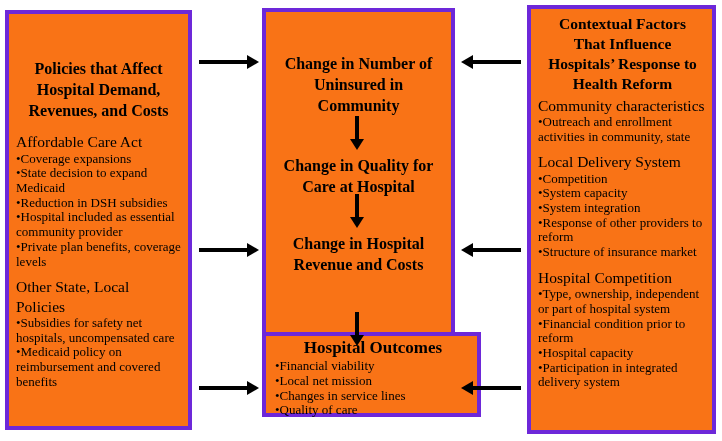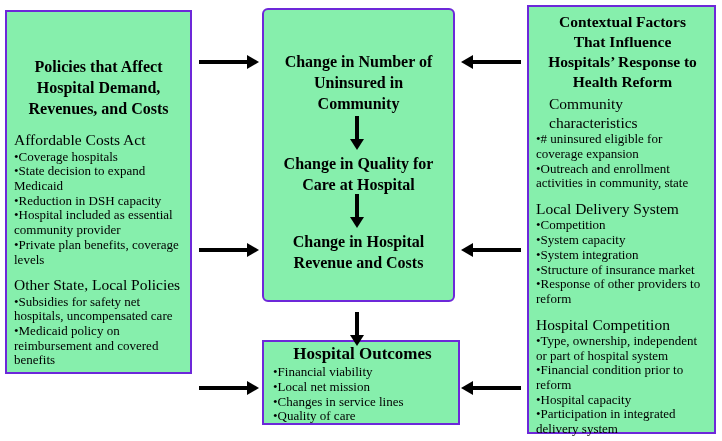--- a/index.html
+++ b/index.html
@@ -10,53 +10,53 @@
   }
   .canvas {
     position:relative;
     width:722px;
     height:441px;
     background:#ffffff;
     overflow:hidden;
   }
   .box {
     position:absolute;
-    border:2px solid #6d28d9;
-    background:#86efac;
+    border:4px solid #6d28d9;
+    background:#f97316;
   }
   .pre { white-space:pre-line; }
 
   
-  #left-box  { left:5px;  top:10px;  width:187px; height:364px; padding:44px 7px 0 7px; }
+  #left-box  { left:5px;  top:10px;  width:187px; height:420px; padding:44px 7px 0 7px; }
   .box-title { font-weight:bold; text-align:center; }
   #left-box .box-title { font-size:16px; line-height:1.32; }
   .section-heading { font-size:15.5px; line-height:1.25; margin-top:8px; }
   #left-box .section-heading.first { margin-top:11px; }
   .bullet { font-size:13px; line-height:1.13; }
 
   
-  #flow-box { left:262px; top:8px; width:193px; height:294px;border-radius:6px; }
+  #flow-box { left:262px; top:8px; width:193px; height:335px; }
   .flow-step {
     position:absolute; left:4px; right:4px;
     text-align:center; font-weight:bold;
     font-size:16px; line-height:1.3;
     white-space:pre-line;
   }
   #flow-step-0 { top:42px; }
   #flow-step-1 { top:144px; }
   #flow-step-2 { top:222px; }
 
   
-  #outcomes-box { left:262px; top:340px; width:198px; height:85px; padding:2px 6px 16px 9px; }
+  #outcomes-box { left:262px; top:332px; width:219px; height:85px; padding:2px 6px 16px 9px; }
   #outcomes-box .box-title { font-size:17px; line-height:1.2; margin-bottom:1px; }
 
   
   #right-box { left:527px; top:5px; width:189px; height:429px; padding:5px 5px 0 7px; }
   #right-box .box-title { font-size:15.5px; line-height:1.3; }
-  #right-box .section-heading.first { margin-top:1px;margin-left:13px; }
+  #right-box .section-heading.first { margin-top:1px; }
 
   
   .h-arrow { position:absolute; width:60px; height:14px; }
   .h-arrow .shaft { position:absolute; top:5px; height:4px; background:#000; }
   .h-arrow.right .shaft { left:0; right:11px; }
   .h-arrow.right .head {
     position:absolute; right:0; top:0; width:0; height:0;
     border-top:7px solid transparent; border-bottom:7px solid transparent;
     border-left:12px solid #000;
   }
@@ -88,24 +88,24 @@
 </head>
 <body>
 
 <div class="canvas">
 
   <div class="box" id="left-box">
     <div class="box-title pre">Policies that Affect
 Hospital Demand,
 Revenues, and Costs</div>
     <div>
-      <div class="section-heading first">Affordable Costs Act</div>
-      <div class="bullet">•Coverage hospitals</div>
+      <div class="section-heading first">Affordable Care Act</div>
+      <div class="bullet">•Coverage expansions</div>
       <div class="bullet">•State decision to expand Medicaid</div>
-      <div class="bullet">•Reduction in DSH capacity</div>
+      <div class="bullet">•Reduction in DSH subsidies</div>
       <div class="bullet">•Hospital included as essential community provider</div>
       <div class="bullet">•Private plan benefits, coverage levels</div>
     </div>
     <div>
       <div class="section-heading">Other State, Local Policies</div>
       <div class="bullet">•Subsidies for safety net hospitals, uncompensated care</div>
       <div class="bullet">•Medicaid policy on reimbursement and covered benefits</div>
     </div>
   </div>
 
@@ -127,30 +127,29 @@
     <div class="bullet">•Quality of care</div>
   </div>
 
   <div class="box" id="right-box">
     <div class="box-title pre">Contextual Factors
 That Influence
 Hospitals’ Response to
 Health Reform</div>
     <div>
       <div class="section-heading first">Community characteristics</div>
-      <div class="bullet">•# uninsured eligible for coverage expansion</div>
       <div class="bullet">•Outreach and enrollment activities in community, state</div>
     </div>
     <div>
       <div class="section-heading">Local Delivery System</div>
       <div class="bullet">•Competition</div>
       <div class="bullet">•System capacity</div>
       <div class="bullet">•System integration</div>
+      <div class="bullet">•Response of other providers to reform</div>
       <div class="bullet">•Structure of insurance market</div>
-      <div class="bullet">•Response of other providers to reform</div>
     </div>
     <div>
       <div class="section-heading">Hospital Competition</div>
       <div class="bullet">•Type, ownership, independent or part of hospital system</div>
       <div class="bullet">•Financial condition prior to reform</div>
       <div class="bullet">•Hospital capacity</div>
       <div class="bullet">•Participation in integrated delivery system</div>
     </div>
   </div>
 

